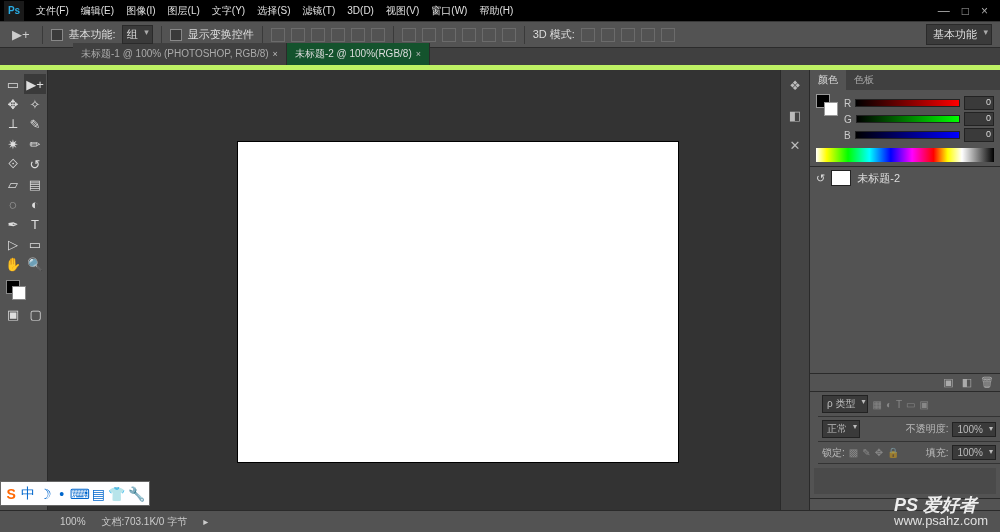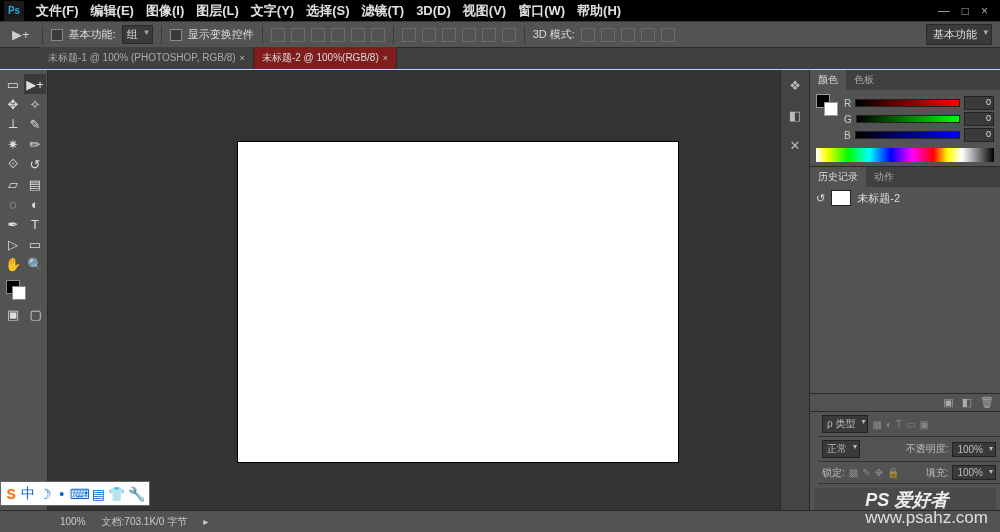--- a/index.html
+++ b/index.html
@@ -2,38 +2,38 @@
 <html><head>
 <meta charset="utf-8">
 <style>
 * { box-sizing: border-box; margin: 0; padding: 0; user-select: none; }
 html, body { width: 1000px; height: 532px; overflow: hidden; font-family: "Microsoft YaHei", Arial, sans-serif; font-size: 11px; color: #ccc; background: #535353; }
 .app { width: 1000px; height: 532px; background: #535353; position: relative; }
 
 
 .menubar { height: 22px; background: #000000; border-bottom: 1px solid #383838; display: flex; align-items: center; padding: 0 4px; }
 .logo { width: 20px; height: 20px; background: #1a1a1a; color: #29abe2; font-weight: bold; font-size: 10px; display: flex; align-items: center; justify-content: center; margin-right: 6px; }
-.menubar .menu-item { padding: 3px 6px; font-size: 13px; color: #e0e0e0; font-weight: bold; }
+.menubar .menu-item { padding: 3px 6px; font-size: 10px; color: #e0e0e0; }
 .window-ctl { margin-left: auto; display: flex; gap: 12px; padding-right: 8px; color: #aaa; font-size: 12px; }
 .window-ctl span { cursor: default; }
 
 
 .optionsbar { height: 26px; background: #535353; border-bottom: 1px solid #2b2b2b; display: flex; align-items: center; padding: 0 8px; gap: 6px; font-size: 11px; color: #ddd; }
 .tool-badge { color: #ccc; font-size: 13px; padding: 0 4px; }
 .opt-check { width: 12px; height: 12px; border: 1px solid #888; background: #3a3a3a; display: inline-block; vertical-align: middle; }
 .opt-select { background: #3a3a3a; border: 1px solid #2a2a2a; color: #ddd; padding: 1px 14px 1px 4px; position: relative; }
 .opt-select:after { content: "▾"; position: absolute; right: 3px; font-size: 9px; color: #aaa; }
 .optionsbar .sep { width: 1px; height: 18px; background: #3a3a3a; margin: 0 2px; }
 .align-ico { width: 14px; height: 14px; opacity: .35; border: 1px solid #999; display: inline-block; }
 .workspace-sw { margin-left: auto; background: #3a3a3a; border: 1px solid #2a2a2a; padding: 2px 14px 2px 6px; position: relative; }
 .workspace-sw:after { content: "▾"; position: absolute; right: 3px; font-size: 9px; color: #aaa; }
 
 
-.tabrow { height: 22px; background: #404040; display: flex; align-items: flex-end; padding-left: 40px; border-bottom: 1px solid #bef264; }
-.doc-tab { background: #7f1d1d; padding: 4px 8px; font-size: 10px; color: #ddd; border-right: 1px solid #2a2a2a; display: flex; align-items: center; gap: 4px; }
+.tabrow { height: 22px; background: #404040; display: flex; align-items: flex-end; padding-left: 73px; border-bottom: 5px solid #bef264; }
+.doc-tab { background: #14532d; padding: 4px 8px; font-size: 10px; color: #ddd; border-right: 1px solid #2a2a2a; display: flex; align-items: center; gap: 4px; }
 .doc-tab.inactive { background: #404040; color: #aaa; }
 .doc-tab .x { font-size: 9px; color: #bbb; }
 
 
 .main { position: absolute; top: 70px; left: 0; right: 0; bottom: 22px; display: flex; }
 
 
 .tools { width: 48px; background: #535353; border-right: 1px solid #2a2a2a; padding: 4px 2px; }
 .toolgrid { display: grid; grid-template-columns: 22px 22px; gap: 0; }
 .tool { width: 22px; height: 20px; display: flex; align-items: center; justify-content: center; color: #ddd; font-size: 13px; position: relative; }
@@ -88,21 +88,21 @@
 
 
 .status { position: absolute; left: 0; right: 0; bottom: 0; height: 22px; background: #535353; border-top: 1px solid #2a2a2a; display: flex; align-items: center; font-size: 10px; color: #ccc; padding-left: 60px; gap: 16px; }
 
 
 .tasktray { position: absolute; left: 0; bottom: 26px; background: #fefeff; height: 25px; width: 150px; display: flex; align-items: center; gap: 4px; padding: 0 4px; border: 1px solid #666; }
 .tasktray span { width: 16px; height: 16px; font-size: 14px; display: flex; align-items: center; justify-content: center; }
 
 
 .watermark { position: absolute; right: 12px; bottom: 4px; font-size: 18px; color: #fff; font-style: italic; font-weight: bold; opacity: .9; }
-.watermark small { font-size: 17px; color: #eee; font-weight: normal; font-style: normal; display: block; margin-top: -4px; }
+.watermark small { font-size: 13px; color: #eee; font-weight: normal; font-style: normal; display: block; margin-top: -4px; }
 </style>
 </head>
 <body>
 
 <div class="app">
 
   <div class="menubar">
     <div class="logo">Ps</div>
     <div class="menu-item">文件(F)</div>
     <div class="menu-item">编辑(E)</div>
@@ -240,24 +240,20 @@
                 <div class="slider sld-b"></div>
                 <div class="valbox">0</div>
               </div>
             </div>
           </div>
           <div class="spectrum"></div>
         </div>
       </div>
 
       <div class="panel hist-panel">
-        <div class="panel-tabs">
-          <div class="ptab active">历史记录</div>
-          <div class="ptab">动作</div>
-        </div>
         <div class="panel-body">
           <div class="hist-item">
             <span>↺</span>
             <span class="hist-thumb"></span>
             <span>未标题-2</span>
           </div>
         </div>
         <div class="hist-foot">
           <span>▣</span>
           <span>◧</span>

